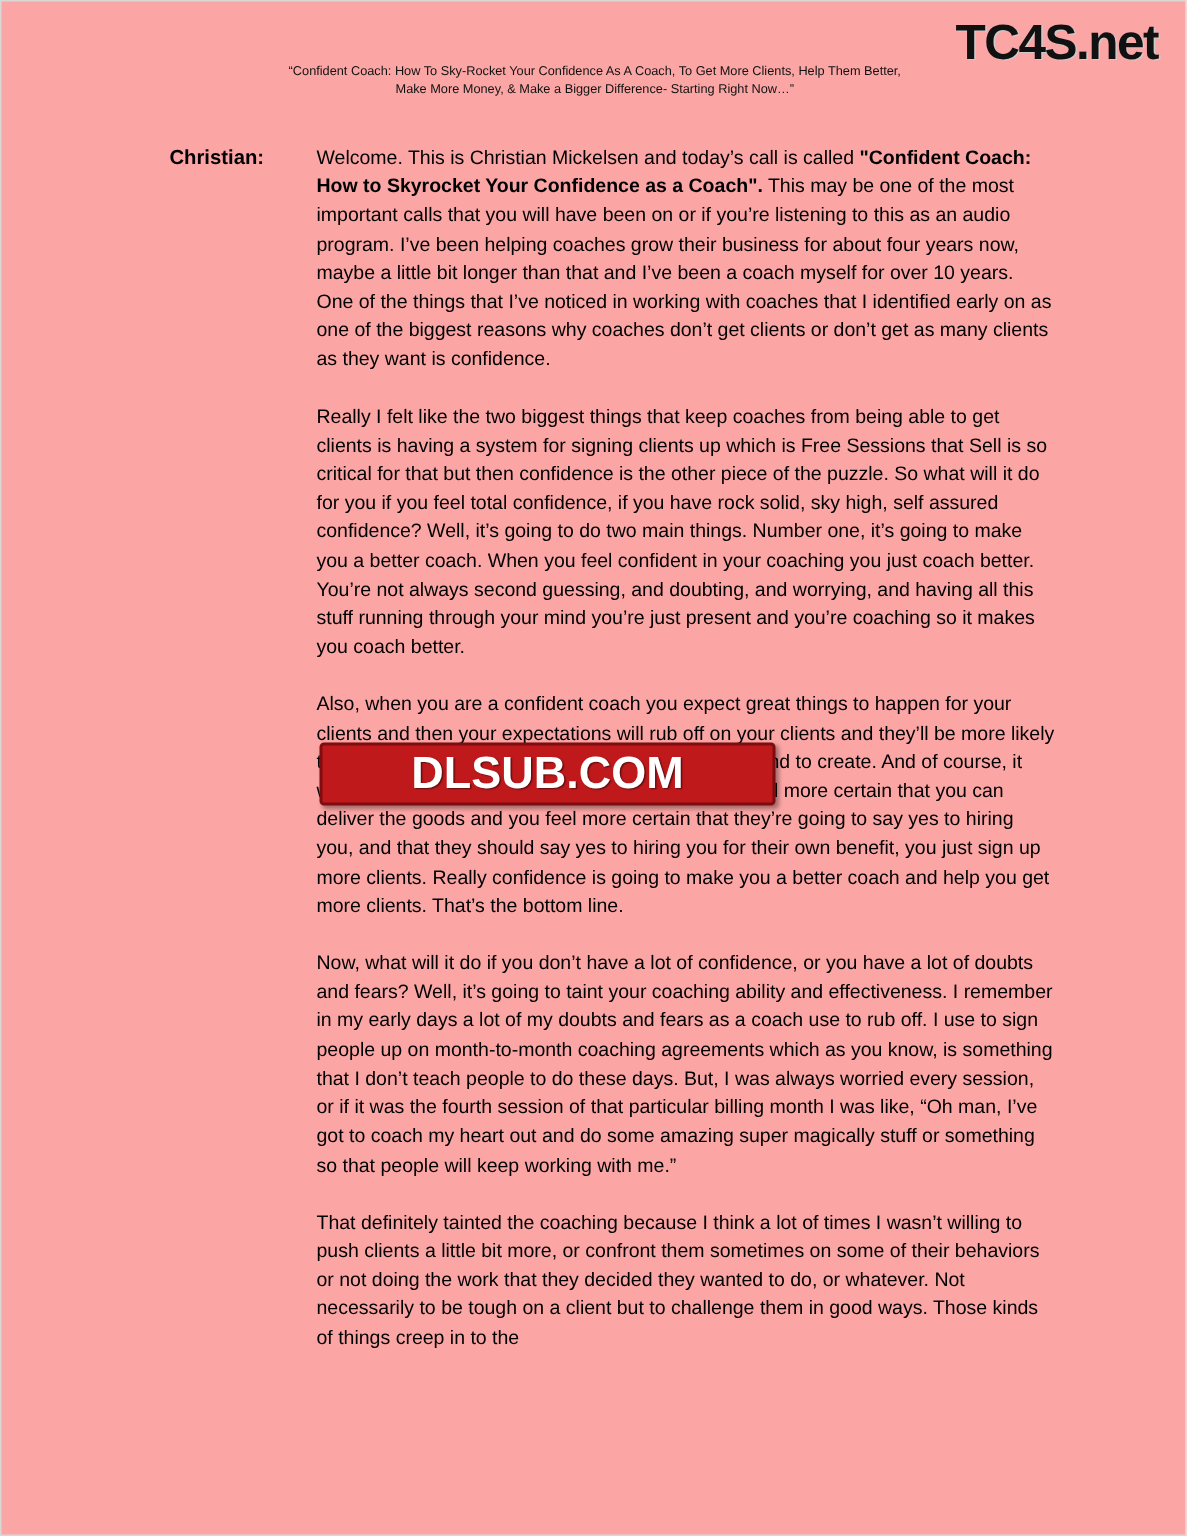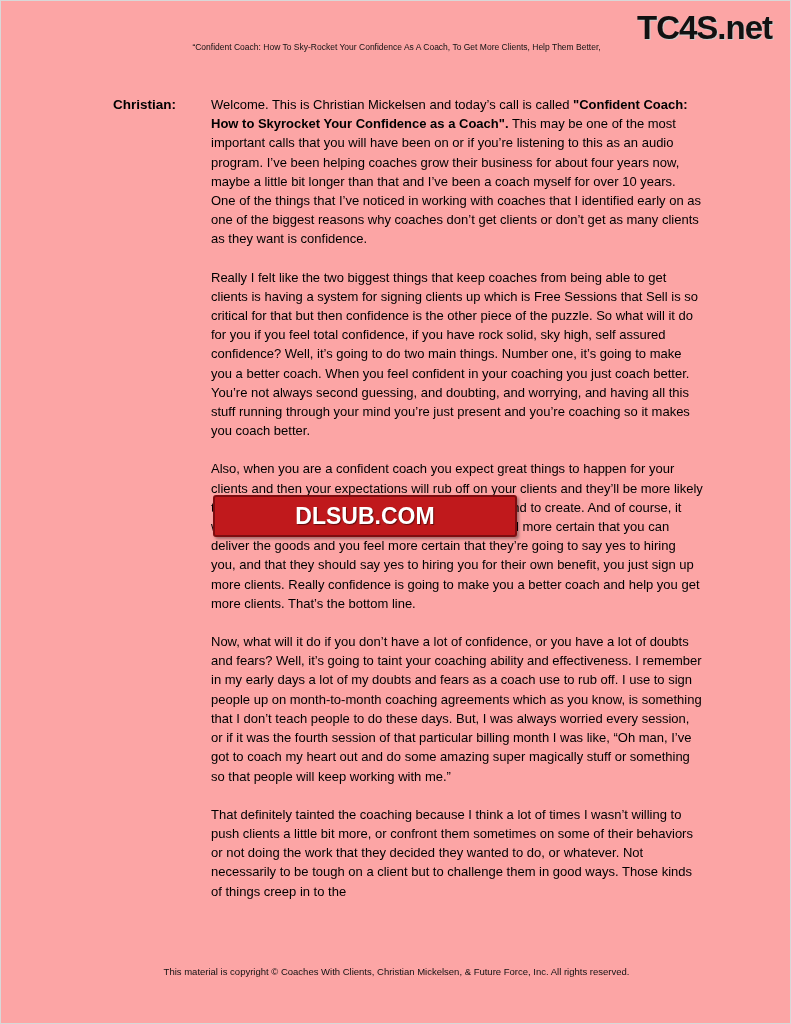--- a/index.html
+++ b/index.html
@@ -97,21 +97,21 @@
     border: 2px solid #7e0d10;
     border-radius: 3px;
     display: flex;
     align-items: center;
     justify-content: center;
     box-shadow: 2px 2px 3px rgba(0,0,0,0.35);
   }
   .dlsub-watermark .wm-text {
     font-family: "Liberation Sans", sans-serif;
     font-weight: bold;
-    font-size: 23px;
+    font-size: 30px;
     color: #ffffff;
     letter-spacing: 0px;
     text-shadow: 1px 1px 1px rgba(0,0,0,0.5);
   }
 
   
   .footer-copyright {
     position: absolute;
     bottom: 46px;
     left: 0;
@@ -133,34 +133,34 @@
 </style>
 </head>
 <body>
 
 <div class="page">
 
   <div class="tc4s-logo">TC4S.net</div>
 
   <div class="doc-header">
     <span class="line">“Confident Coach: How To Sky-Rocket Your Confidence As A Coach, To Get More Clients, Help Them Better,</span>
+    <span class="line">Make More Money, &amp; Make a Bigger Difference- Starting Right Now…”</span>
   </div>
 
   <div class="body-wrap">
     <div class="speaker-row">
       <div class="speaker-name">Christian:</div>
       <div class="transcript">
         <p><span>Welcome.  This is Christian Mickelsen and today’s call is called </span><span class="bold">"Confident Coach: How to Skyrocket Your Confidence as a Coach".</span><span> This may be one of the most important calls that you will have been on or if you’re listening to this as an audio program.  I’ve been helping coaches grow their business for about four years now, maybe a little bit longer than that and I’ve been a coach myself for over 10 years.  One of the things that I’ve noticed in working with coaches that I identified early on as one of the biggest reasons why coaches don’t get clients or don’t get as many clients as they want is confidence.</span></p>
         <p>Really I felt like the two biggest things that keep coaches from being able to get clients is having a system for signing clients up which is Free Sessions that Sell is so critical for that but then confidence is the other piece of the puzzle.  So what will it do for you if you feel total confidence, if you have rock solid, sky high, self assured confidence?  Well, it’s going to do two main things.  Number one, it’s going to make you a better coach.  When you feel confident in your coaching you just coach better.  You’re not always second guessing, and doubting, and worrying, and having all this stuff running through your mind you’re just present and you’re coaching so it makes you coach better.</p>
         <p>Also, when you are a confident coach you expect great things to happen for your clients and then your expectations will rub off on your clients and they’ll be more likely to create great results, what we expect is what we tend to create.  And of course, it will also help you sign up more clients.  When you feel more certain that you can deliver the goods and you feel more certain that they’re going to say yes to hiring you, and that they should say yes to hiring you for their own benefit, you just sign up more clients.  Really confidence is going to make you a better coach and help you get more clients.  That’s the bottom line.</p>
         <p>Now, what will it do if you don’t have a lot of confidence, or you have a lot of doubts and fears?  Well, it’s going to taint your coaching ability and effectiveness.  I remember in my early days a lot of my doubts and fears as a coach use to rub off.  I use to sign people up on month-to-month coaching agreements which as you know, is something that I don’t teach people to do these days.  But, I was always worried every session, or if it was the fourth session of that particular billing month I was like, “Oh man, I’ve got to coach my heart out and do some amazing super magically stuff or something so that people will keep working with me.”</p>
         <p>That definitely tainted the coaching because I think a lot of times I wasn’t willing to push clients a little bit more, or confront them sometimes on some of their behaviors or not doing the work that they decided they wanted to do, or whatever.  Not necessarily to be tough on a client but to challenge them in good ways.  Those kinds of things creep in to the</p>
       </div>
     </div>
   </div>
 
   <div class="dlsub-watermark">
     <span class="wm-text">DLSUB.COM</span>
   </div>
 
-  <div class="footer-copyright">This material is copyright © Coaches With Clients, Christian Mickelsen, &amp; Future Force, Inc. All rights reserved.</div>
 
 </div>
 
 </body></html>

